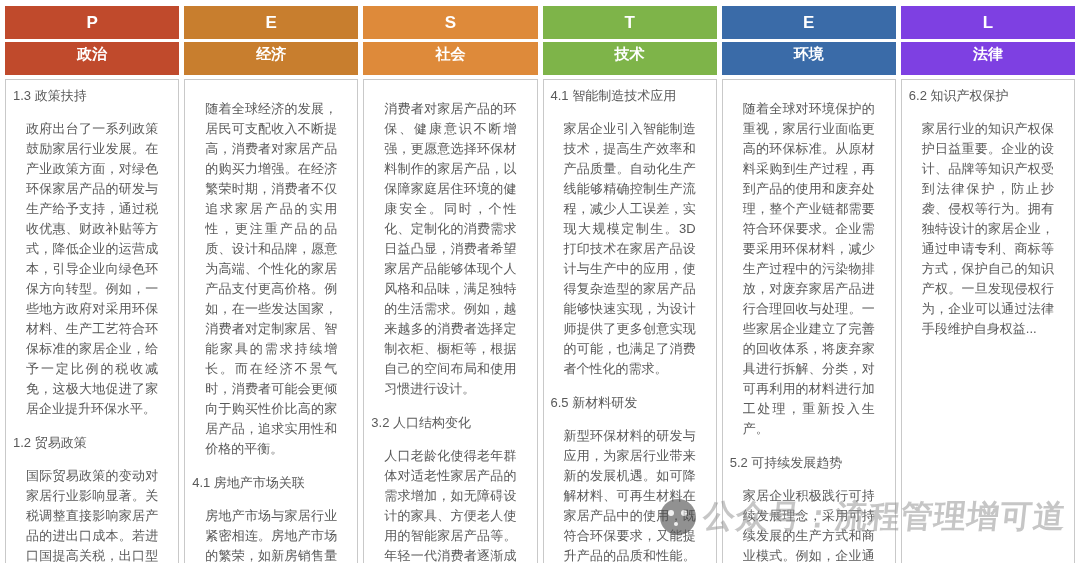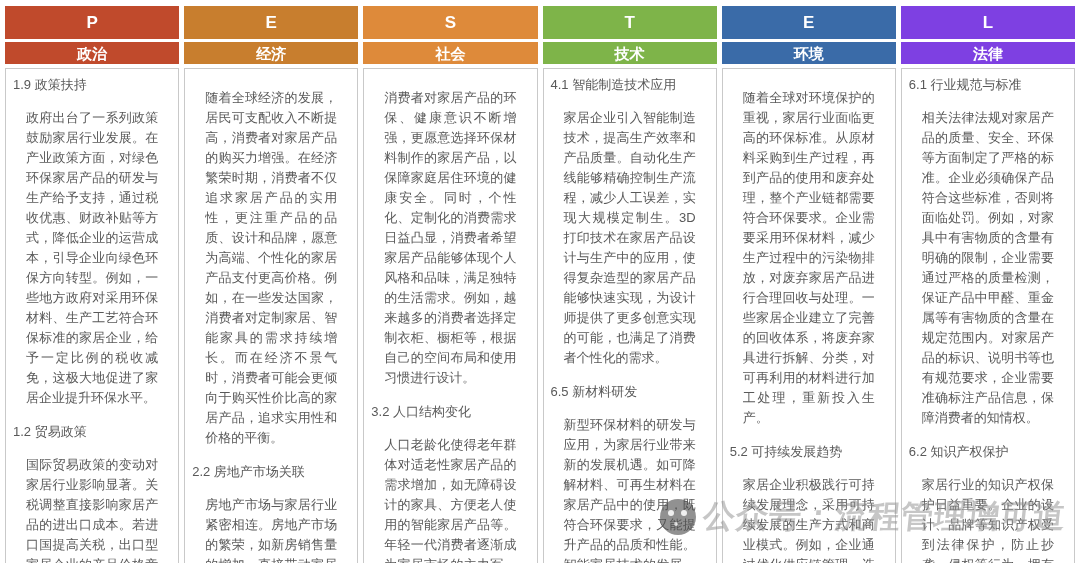--- a/index.html
+++ b/index.html
@@ -26,21 +26,21 @@
     font-size: 17px;
     height: 33px; line-height: 33px;
     flex: 0 0 auto;
   }
   .cname {
     background: var(--col);
     color: #fff;
     text-align: center;
     font-weight: bold;
     font-size: 15px;
-    height: 22px; line-height: 23px;
+    height: 33px; line-height: 23px;
     margin-top: 3px;
     flex: 0 0 auto;
   }
   .cbody {
     margin-top: 4px;
     flex: 1 1 auto;
     border: 1px solid #c9c9c9;
     background: #fff;
     padding: 6px 7px;
     overflow: hidden;
@@ -90,41 +90,41 @@
 </style>
 </head>
 <body>
 
 <div class="board">
   <div class="col" style="--col: #c04a2c;">
     <div class="letter">P</div>
     <div class="cname">政治</div>
     <div class="cbody">
   <div class="sec">
-    <p class="sec-h">1.9 政策扶持</p>
+    <p class="sec-h">1.3 政策扶持</p>
     <p class="sec-b">政府出台了一系列政策鼓励家居行业发展。在产业政策方面，对绿色环保家居产品的研发与生产给予支持，通过税收优惠、财政补贴等方式，降低企业的运营成本，引导企业向绿色环保方向转型。例如，一些地方政府对采用环保材料、生产工艺符合环保标准的家居企业，给予一定比例的税收减免，这极大地促进了家居企业提升环保水平。</p>
   </div>
 
   <div class="sec">
     <p class="sec-h">1.2 贸易政策</p>
     <p class="sec-b">国际贸易政策的变动对家居行业影响显著。关税调整直接影响家居产品的进出口成本。若进口国提高关税，出口型家居企业的产品价格竞争力会被削弱，市场份额可能受到挤压；反之，若贸易政策趋于宽松，关税降低，将有利于家居企业拓展海外市场，增加出口量。贸易...</p>
   </div>
 </div>
   </div>
 
   <div class="col" style="--col: #c87e2e;">
     <div class="letter">E</div>
     <div class="cname">经济</div>
     <div class="cbody">
   <div class="sec">
     <p class="sec-b">随着全球经济的发展，居民可支配收入不断提高，消费者对家居产品的购买力增强。在经济繁荣时期，消费者不仅追求家居产品的实用性，更注重产品的品质、设计和品牌，愿意为高端、个性化的家居产品支付更高价格。例如，在一些发达国家，消费者对定制家居、智能家具的需求持续增长。而在经济不景气时，消费者可能会更倾向于购买性价比高的家居产品，追求实用性和价格的平衡。</p>
   </div>
 
   <div class="sec">
-    <p class="sec-h">2.2 房地产市场关联</p>
+    <p class="sec-h">4.1 房地产市场关联</p>
     <p class="sec-b">房地产市场与家居行业紧密相连。房地产市场的繁荣，如新房销售量的增加，直接带动家居产品的需求增长。新购房业主需要购置各类家具、装饰材料来装修房屋。当房地产市场低迷时，家居行业也会受到冲击。但随...</p>
   </div>
 </div>
   </div>
 
   <div class="col" style="--col: #de8a3a;">
     <div class="letter">S</div>
     <div class="cname">社会</div>
     <div class="cbody">
   <div class="sec">
@@ -166,24 +166,20 @@
     <p class="sec-h">5.2 可持续发展趋势</p>
     <p class="sec-b">家居企业积极践行可持续发展理念，采用可持续发展的生产方式和商业模式。例如，企业通过优化供应链管理，选择可持续发展的供应商，确保原材料的可持续供应；在产品设计阶段，考虑产品的可维修性、可回收性，延长产品的使用寿命...</p>
   </div>
 </div>
   </div>
 
   <div class="col" style="--col: #7e40e2;">
     <div class="letter">L</div>
     <div class="cname">法律</div>
     <div class="cbody">
-  <div class="sec">
-    <p class="sec-h">6.1 行业规范与标准</p>
-    <p class="sec-b">相关法律法规对家居产品的质量、安全、环保等方面制定了严格的标准。企业必须确保产品符合这些标准，否则将面临处罚。例如，对家具中有害物质的含量有明确的限制，企业需要通过严格的质量检测，保证产品中甲醛、重金属等有害物质的含量在规定范围内。对家居产品的标识、说明书等也有规范要求，企业需要准确标注产品信息，保障消费者的知情权。</p>
-  </div>
 
   <div class="sec">
     <p class="sec-h">6.2 知识产权保护</p>
     <p class="sec-b">家居行业的知识产权保护日益重要。企业的设计、品牌等知识产权受到法律保护，防止抄袭、侵权等行为。拥有独特设计的家居企业，通过申请专利、商标等方式，保护自己的知识产权。一旦发现侵权行为，企业可以通过法律手段维护自身权益...</p>
   </div>
 </div>
   </div>
 </div>
 
 <div class="watermark">

